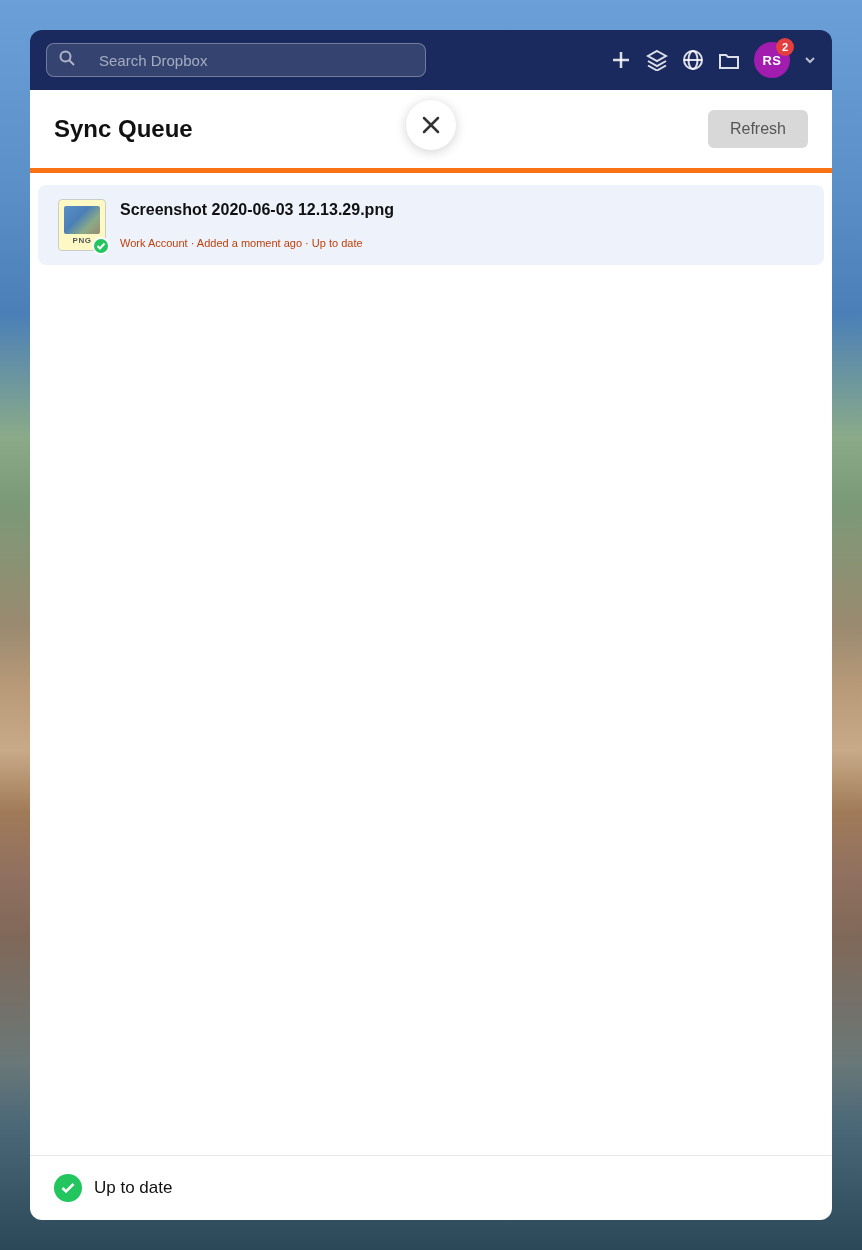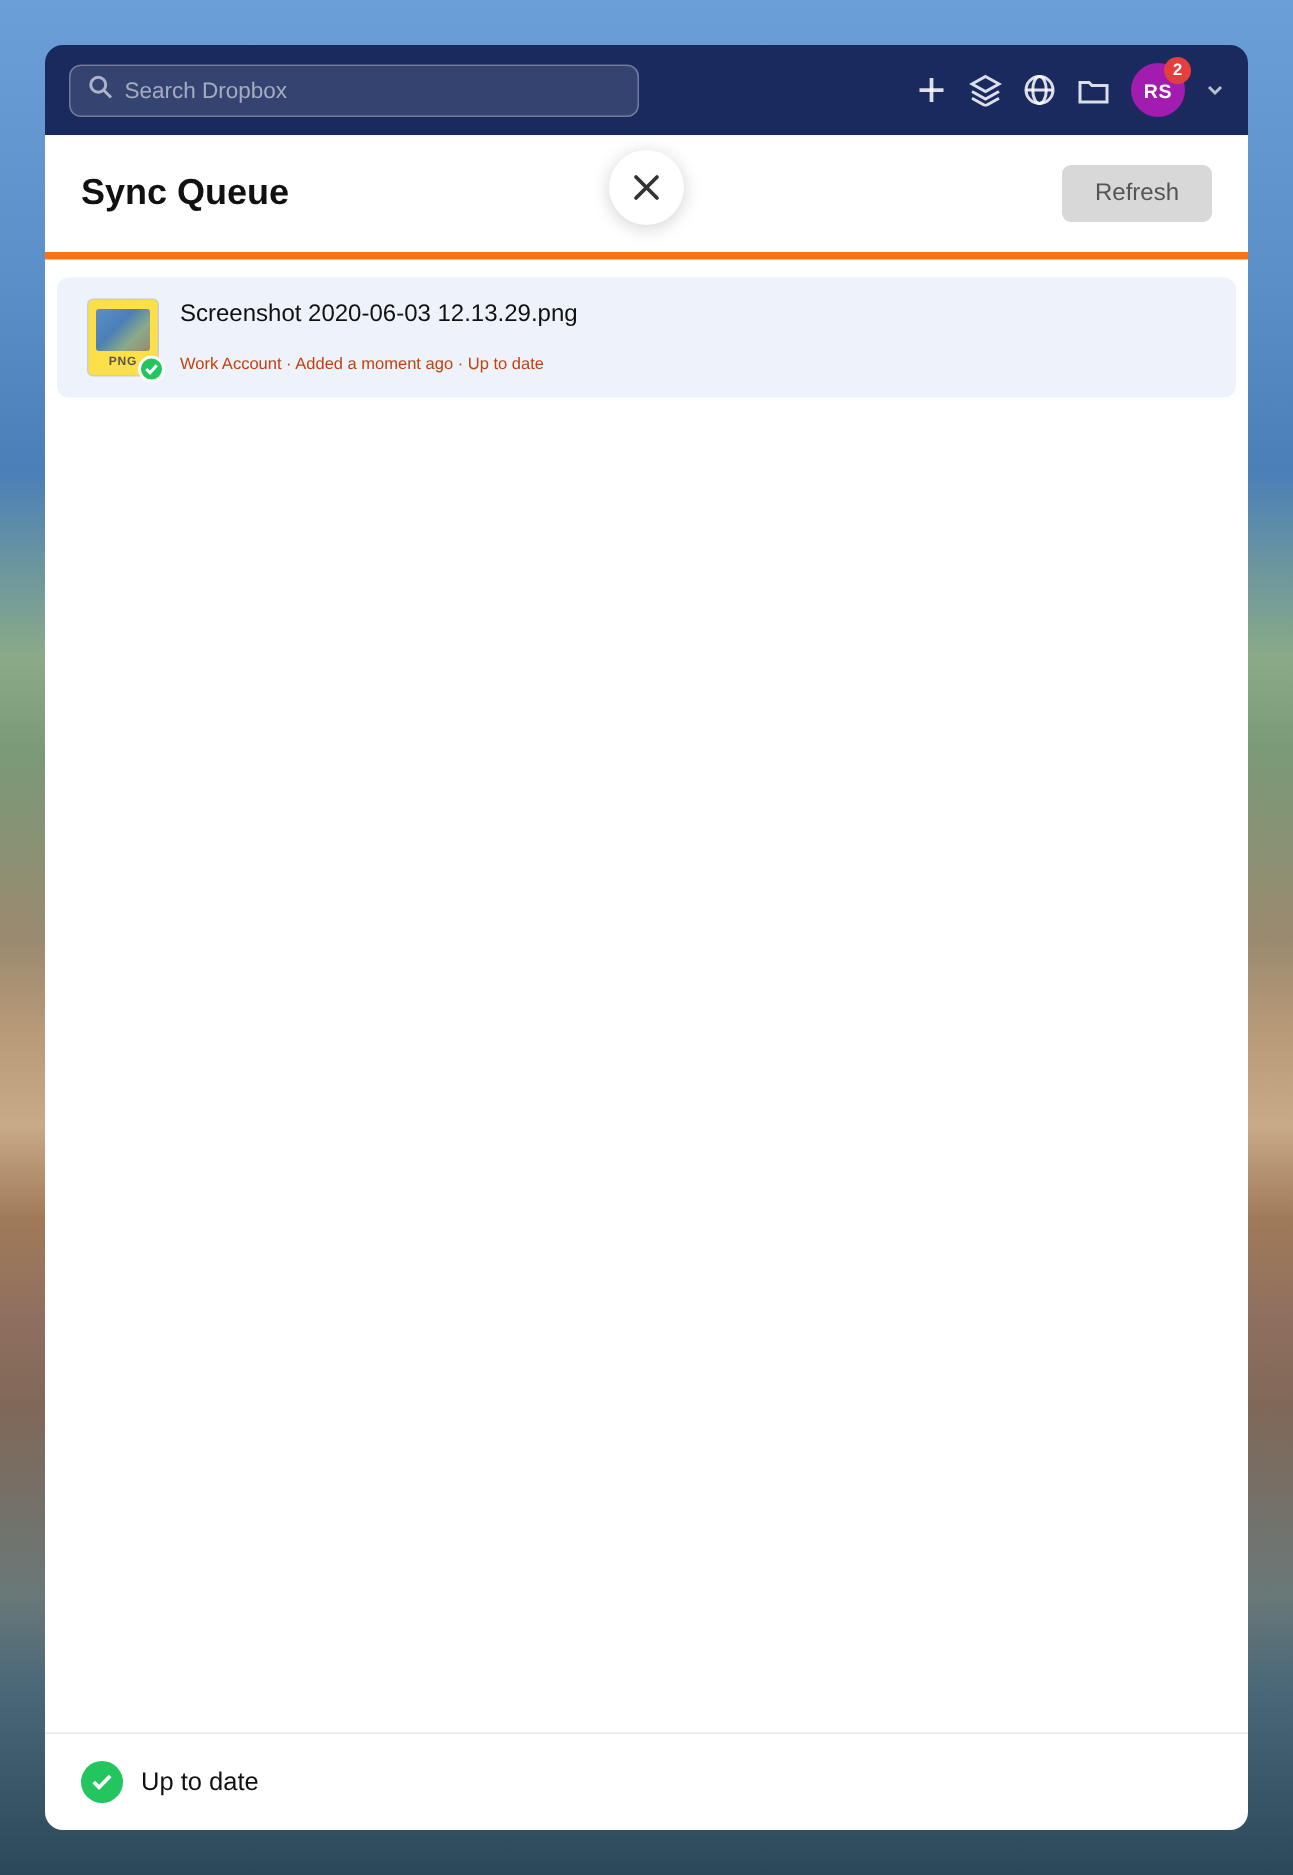--- a/index.html
+++ b/index.html
@@ -62,21 +62,21 @@
 
     .search-box {
       display: flex;
       align-items: center;
       background: rgba(255,255,255,0.12);
       border: 1.5px solid rgba(255,255,255,0.3);
       border-radius: 8px;
       padding: 6px 12px;
       flex: 1;
       max-width: 380px;
-      gap: 8px;
+      gap: 24px;
     }
 
     .search-box input {
       background: transparent;
       border: none;
       outline: none;
       color: rgba(255,255,255,0.7);
       font-size: 15px;
       width: 100%;
     }
@@ -203,21 +203,21 @@
     }
 
     .file-icon-wrap {
       position: relative;
       flex-shrink: 0;
     }
 
     .file-icon {
       width: 48px;
       height: 52px;
-      background: #fde047;
+      background: #fef9c3;
       border: 1.5px solid #ccc;
       border-radius: 4px;
       display: flex;
       flex-direction: column;
       align-items: center;
       justify-content: center;
       position: relative;
       overflow: hidden;
     }
 
@@ -264,21 +264,21 @@
       width: 10px;
       height: 10px;
     }
 
     .file-info {
       flex: 1;
     }
 
     .file-name {
       font-size: 16px;
-      font-weight: 400;
+      font-weight: 700;
       color: #111;
       margin-bottom: 18px;
     }
 
     .file-meta {
       font-size: 11px;
       color: #c2410c;
     }
 
     

